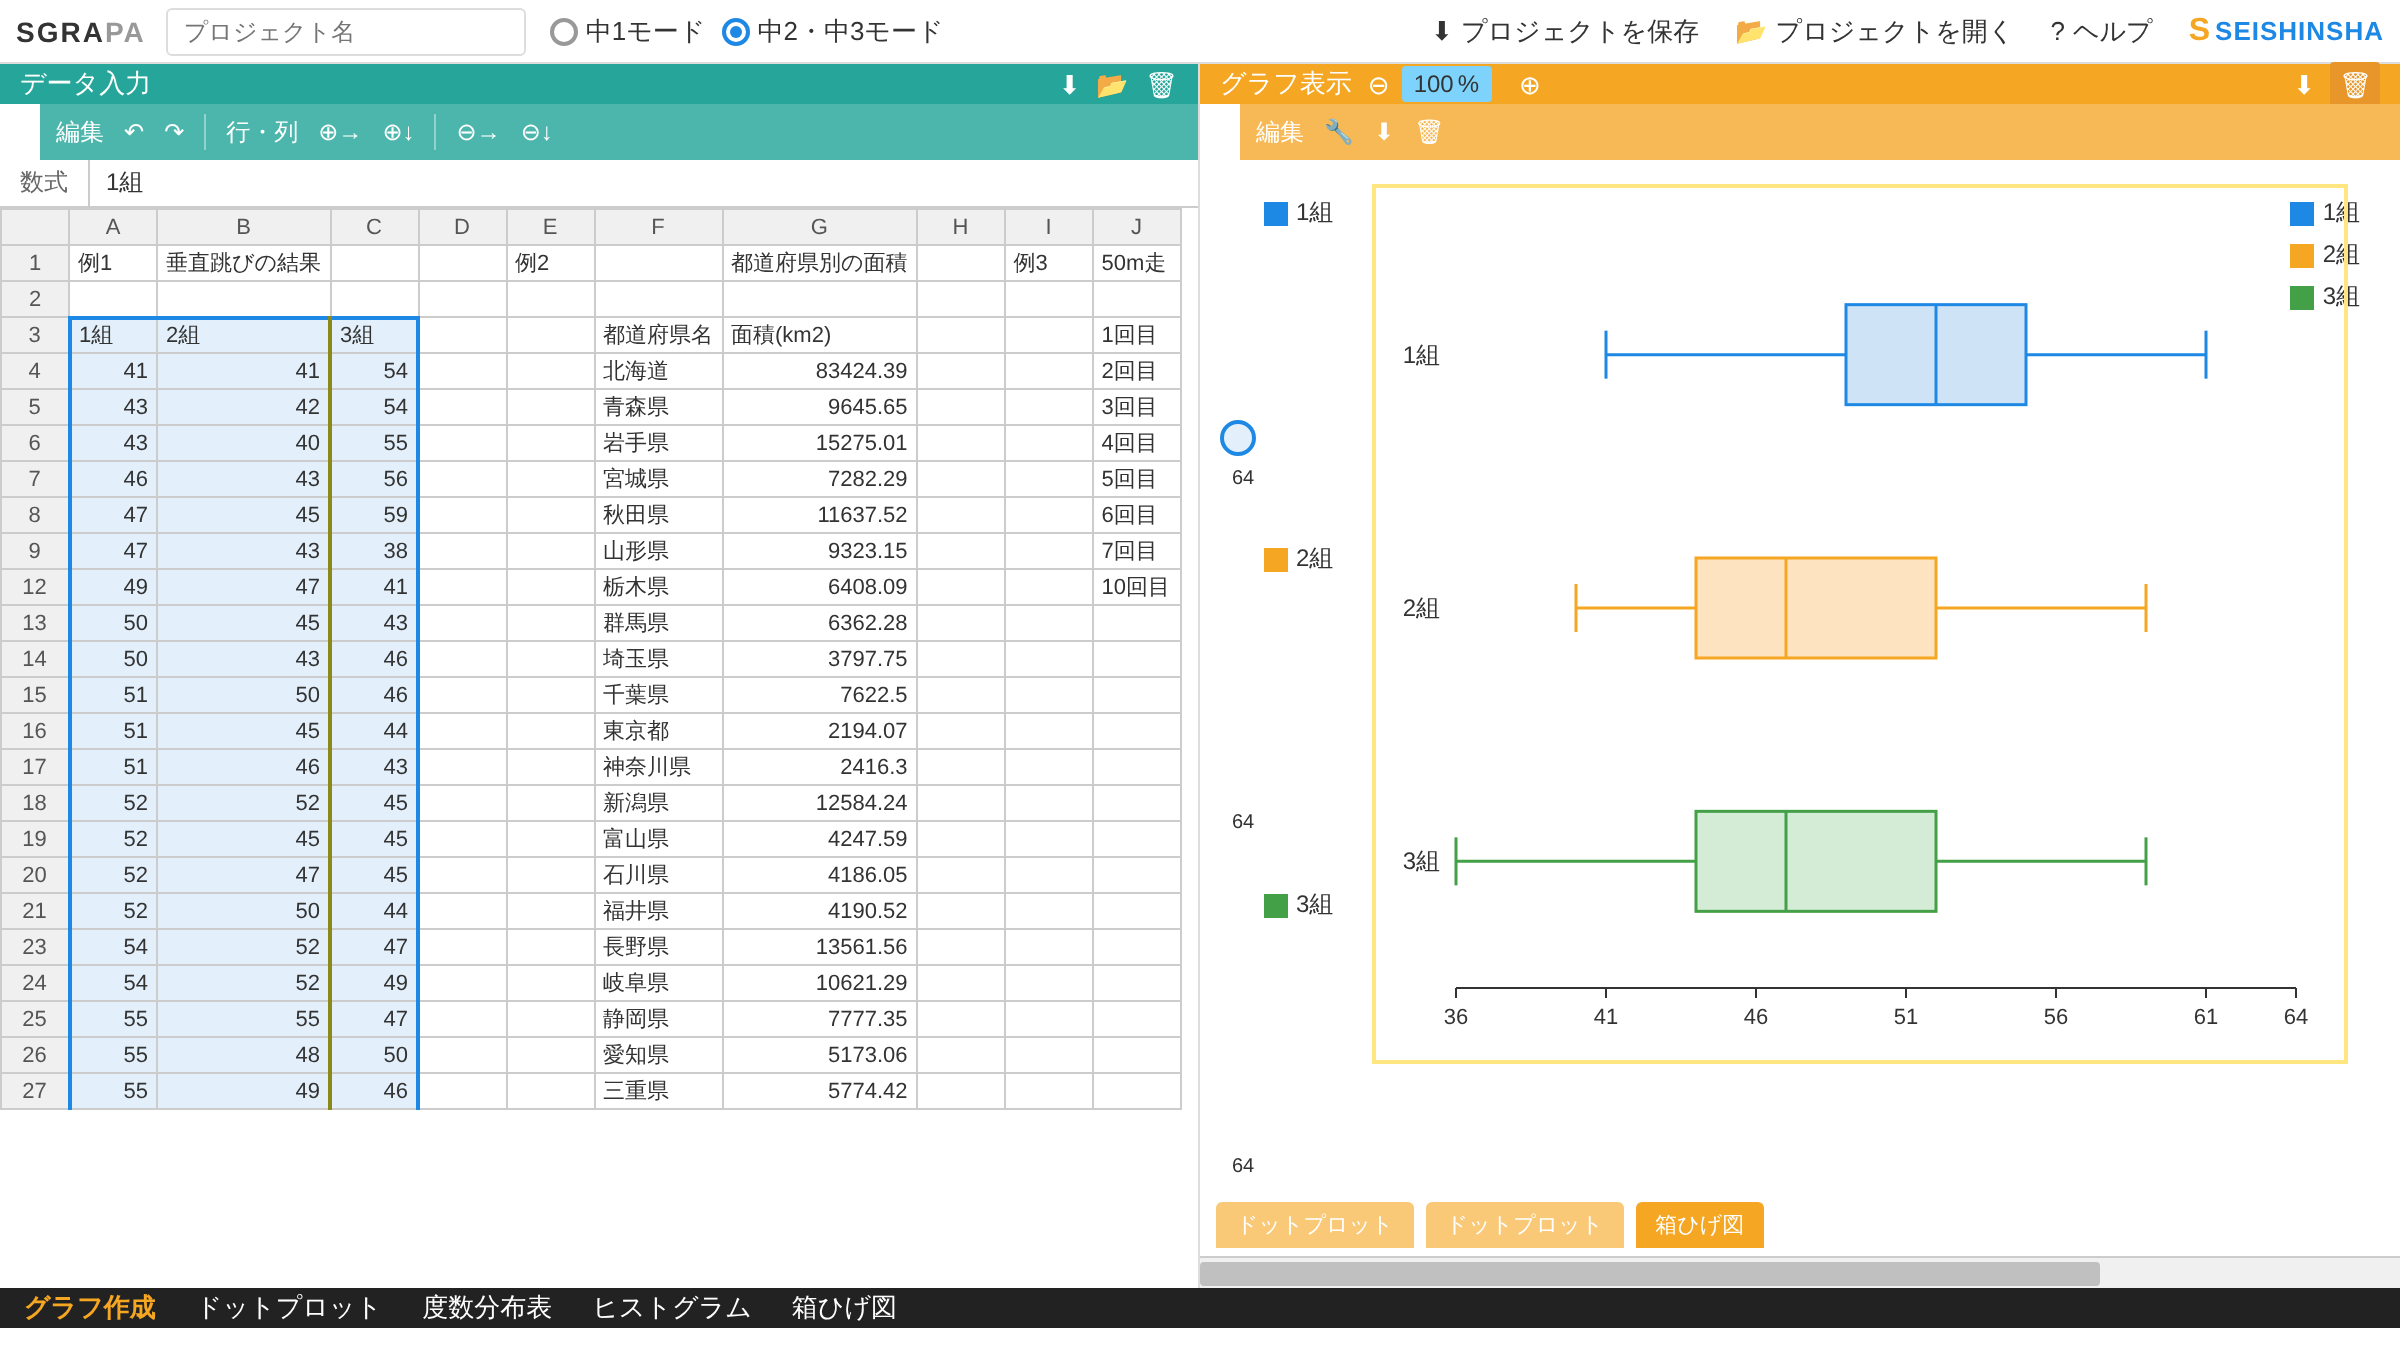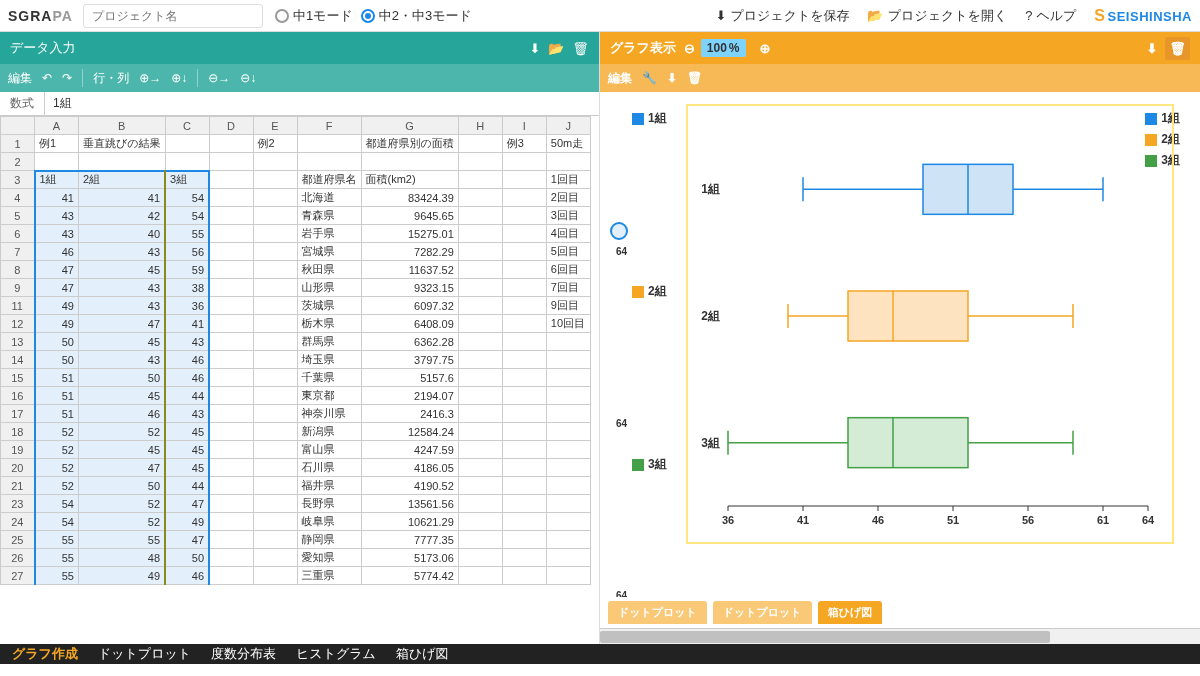--- a/index.html
+++ b/index.html
@@ -17,33 +17,33 @@
 .radio.checked::after { content: ""; width: 6px; height: 6px; background: #1e88e5; border-radius: 50%; }
 .top-actions { margin-left: auto; display: flex; gap: 18px; align-items: center; font-size: 13px; color: #333; }
 .top-actions .act { display: flex; align-items: center; gap: 4px; cursor: pointer; }
 .brand { color: #1e88e5; font-weight: bold; font-size: 13px; letter-spacing: 0.5px; }
 .brand .s { color: #f5a623; font-size: 16px; font-weight: bold; margin-right: 2px; }
 
 
 .main { display: flex; height: calc(100% - 32px - 32px); }
 .panel { display: flex; flex-direction: column; }
 .panel.left { width: 600px; border-right: 1px solid #ddd; }
-.panel.right { flex: 1; font-weight: bold; }
-
-
-.phdr { height: 20px; display: flex; align-items: center; padding: 16px 10px; color: #fff; font-size: 13px; }
+.panel.right { flex: 1; }
+
+
+.phdr { height: 20px; display: flex; align-items: center; padding: 4px 10px; color: #fff; font-size: 13px; }
 .phdr.teal { background: #26a69a; }
 .phdr.orange { background: #f5a623; }
 .phdr .title { flex: 0 0 auto; }
 .phdr .spacer { flex: 1; }
 .phdr .icn { margin-left: 8px; cursor: pointer; }
 .zoom-box { background: #7dd3fc; color: #333; padding: 2px 6px; border-radius: 2px; margin: 0 6px; font-size: 12px; display: flex; align-items: flex-end; gap: 2px; }
 
 
-.tbar { height: 28px; display: flex; align-items: center; padding: 0 8px; gap: 10px; font-size: 12px; color: #fff; }
+.tbar { height: 28px; display: flex; align-items: center; padding: 0 8px; gap: 10px; font-size: 12px; color: #fff; margin-left: 20px; }
 .tbar.teal { background: #4db6ac; }
 .tbar.orange { background: #f7b955; }
 .tbar .sep { width: 1px; height: 18px; background: rgba(255,255,255,0.4); }
 
 
 .fbar { height: 24px; display: flex; align-items: center; border-bottom: 1px solid #ccc; background: #fff; font-size: 12px; }
 .fbar .lbl { padding: 0 10px; border-right: 1px solid #ccc; height: 100%; display: flex; align-items: center; color: #666; }
 .fbar .val { padding: 0 8px; }
 
 
@@ -275,33 +275,20 @@
               <td class=" sel selborder-right">38</td>
               <td class=""></td>
               <td class=" tl"></td>
               <td class=" tl">山形県</td>
               <td class="">9323.15</td>
               <td class=""></td>
               <td class=" tl"></td>
               <td class=" tl">7回目</td>
             </tr>
             <tr>
-              <th class="rowh">11</th>
-              <td class=" sel selborder-left">49</td>
-              <td class=" sel olive-r">43</td>
-              <td class=" sel selborder-right">36</td>
-              <td class=""></td>
-              <td class=" tl"></td>
-              <td class=" tl">茨城県</td>
-              <td class="">6097.32</td>
-              <td class=""></td>
-              <td class=" tl"></td>
-              <td class=" tl">9回目</td>
-            </tr>
-            <tr>
               <th class="rowh">12</th>
               <td class=" sel selborder-left">49</td>
               <td class=" sel olive-r">47</td>
               <td class=" sel selborder-right">41</td>
               <td class=""></td>
               <td class=" tl"></td>
               <td class=" tl">栃木県</td>
               <td class="">6408.09</td>
               <td class=""></td>
               <td class=" tl"></td>
@@ -334,21 +321,21 @@
               <td class=" tl"></td>
             </tr>
             <tr>
               <th class="rowh">15</th>
               <td class=" sel selborder-left">51</td>
               <td class=" sel olive-r">50</td>
               <td class=" sel selborder-right">46</td>
               <td class=""></td>
               <td class=" tl"></td>
               <td class=" tl">千葉県</td>
-              <td class="">5157.6</td>
+              <td class="">7622.5</td>
               <td class=""></td>
               <td class=" tl"></td>
               <td class=" tl"></td>
             </tr>
             <tr>
               <th class="rowh">16</th>
               <td class=" sel selborder-left">51</td>
               <td class=" sel olive-r">45</td>
               <td class=" sel selborder-right">44</td>
               <td class=""></td>

